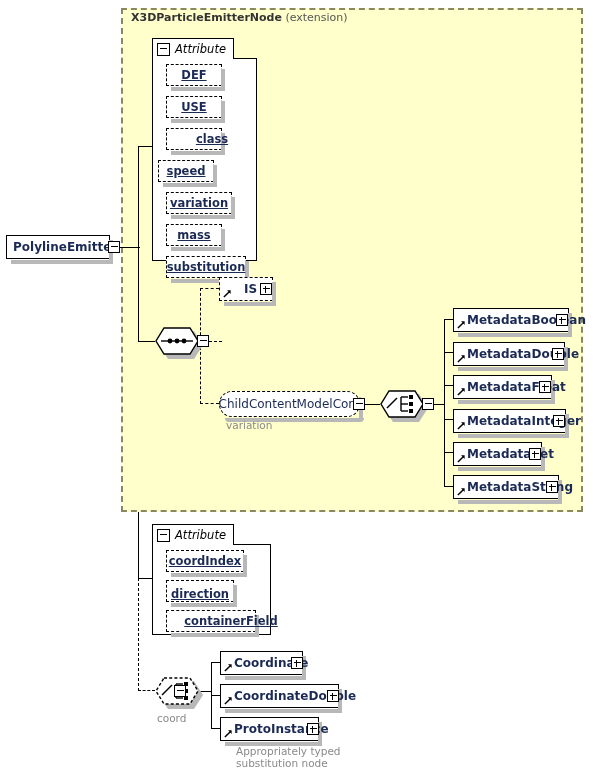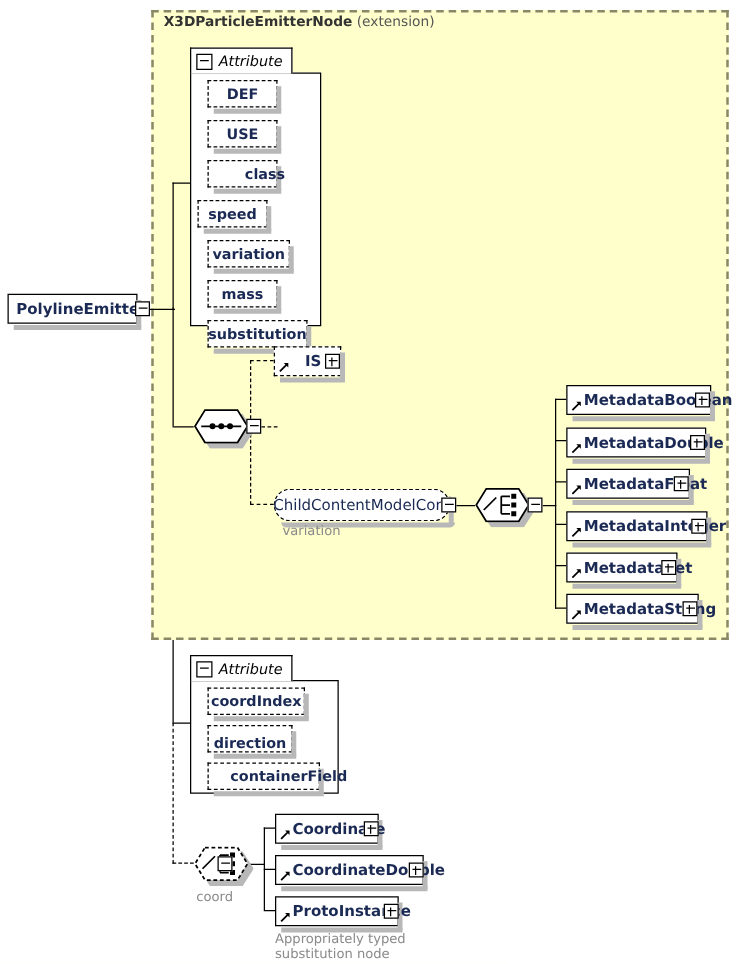--- a/index.html
+++ b/index.html
@@ -90,20 +90,21 @@
     background: #ffffff;
     border: 1.6px dashed #000000;
     height: 22px;
     display: flex;
     align-items: center;
     justify-content: center;
     font-size: 11.5px;
     font-weight: bold;
     color: #1b2a54;
     z-index: 5;
+    text-decoration: underline;
   }
   .attr-item .sh {
     position: absolute;
     left: 4px;
     top: 22px;
     width: 100%;
     height: 4px;
     background: #b8b8b8;
     z-index: -1;
   }
@@ -561,14 +562,14 @@
   <span class="shd"></span>
     <span class="shr"></span>
   <svg class="ne-arrow" viewBox="0 0 10 10">
     <path d="M1,9 L7,3" stroke="#000000" stroke-width="1.6" fill="none"></path>
     <path d="M8.5,1.5 L8.5,5.5 L4.5,1.5 Z" fill="#000000"></path>
   </svg>
   <span class="lbl with-arrow">ProtoInstance</span>
 </div>
 <div class="togglebox plus" style="left:307px; top:723px;"></div>
 
-<div class="caption" style="left:220px; top:745px; width:140px;">Appropriately typed
+<div class="caption" style="left:236px; top:745px; width:140px;">Appropriately typed
 substitution node</div>
 
 </body></html>

